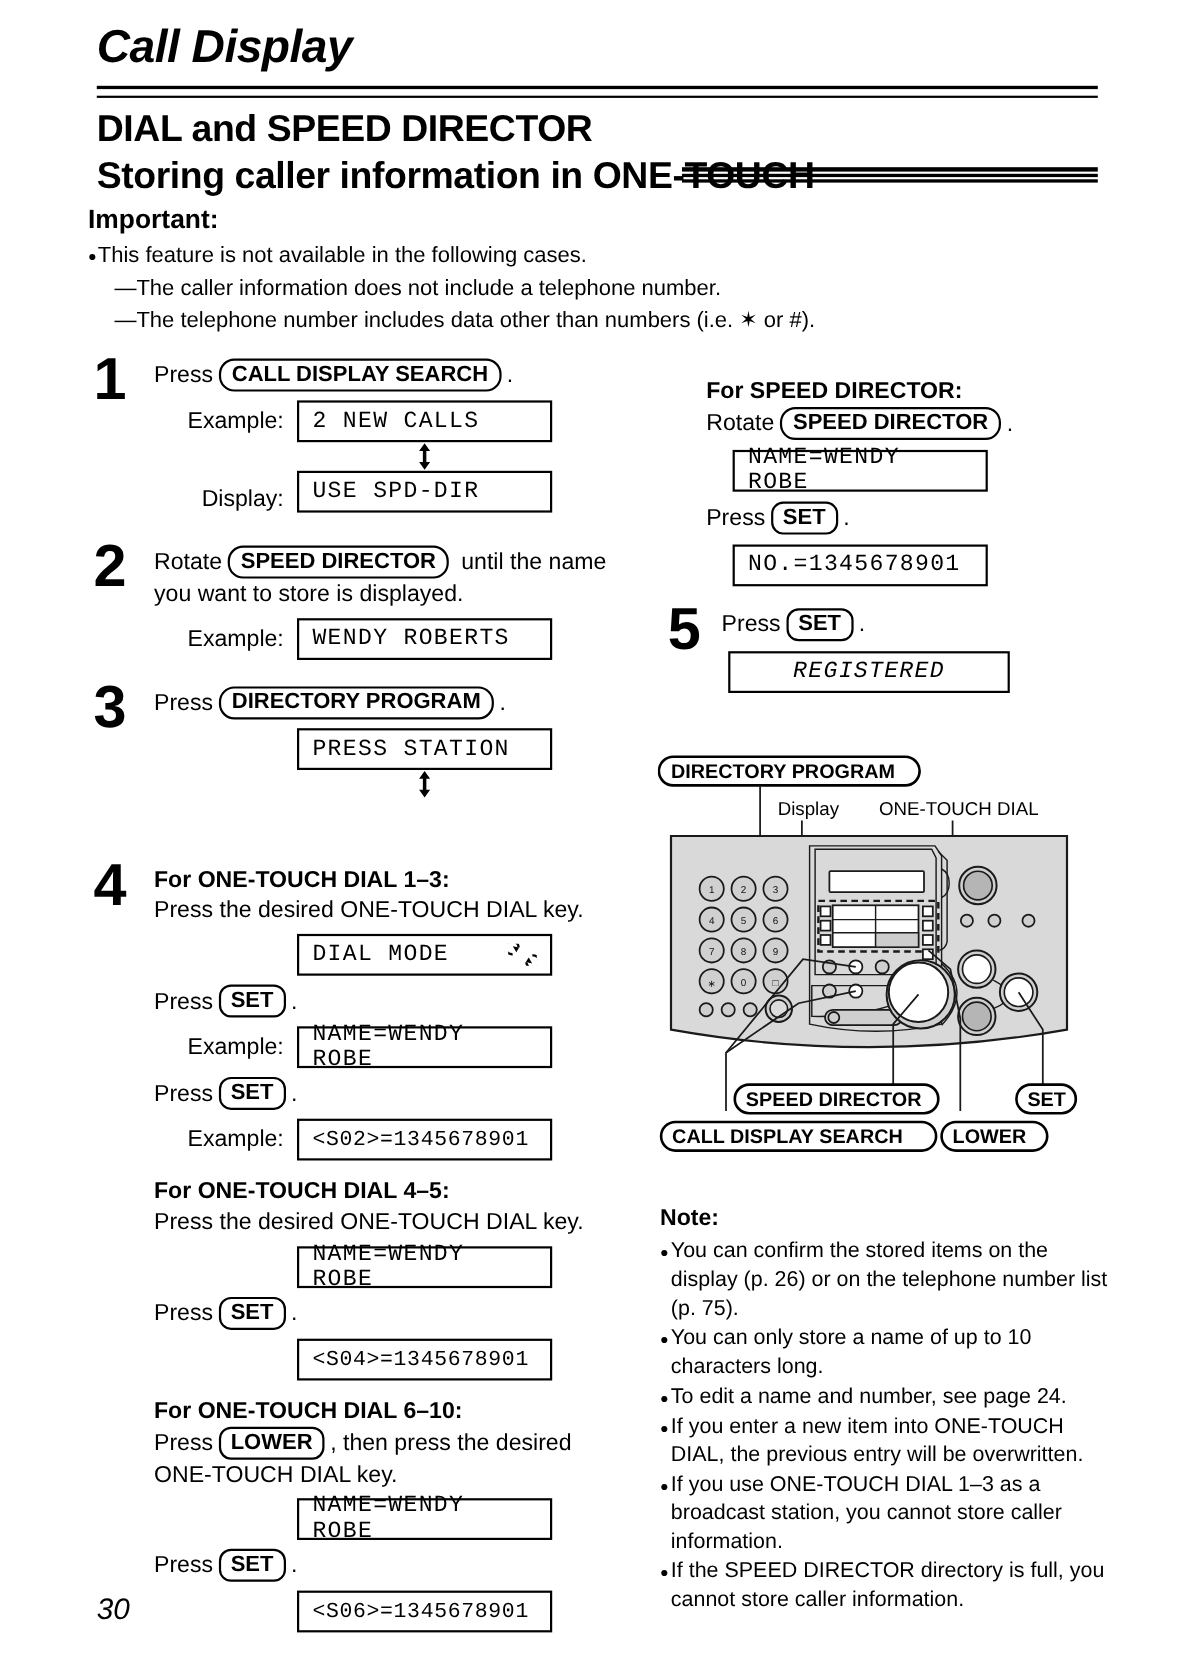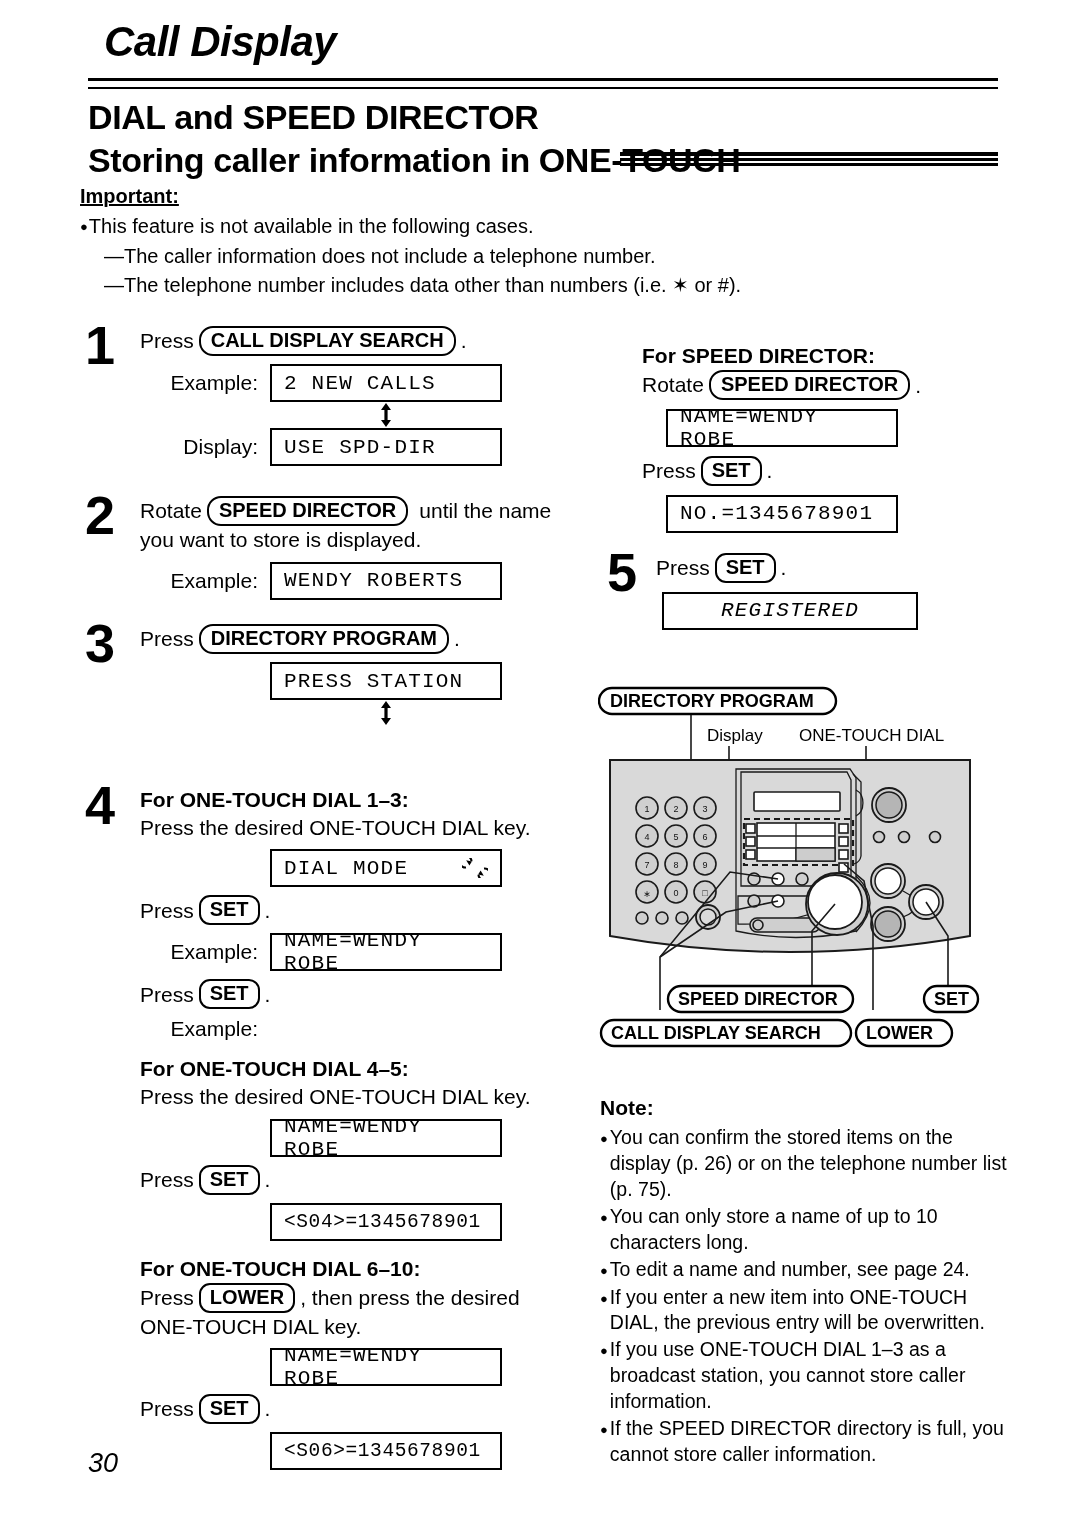--- a/index.html
+++ b/index.html
@@ -4,21 +4,21 @@
 <style>
   html,body{margin:0;padding:0;background:#fff;}
   body{
     width:1080px;height:1526px;position:relative;overflow:hidden;
     font-family:"Liberation Sans",sans-serif;color:#000;
   }
   .page{position:absolute;inset:0;}
 
   
   .chapter-title{
-    position:absolute;left:104px;top:18px;
+    position:absolute;left:88px;top:18px;
     font-size:42px;font-weight:bold;font-style:italic;
     letter-spacing:-0.5px;
     font-family:"Liberation Sans",sans-serif;
   }
   .chapter-rule{
     position:absolute;left:88px;top:78px;width:910px;height:6px;
     border-top:3px solid #000;border-bottom:2px solid #000;
   }
   .section-title{
     position:absolute;left:88px;top:96px;width:910px;
@@ -28,21 +28,21 @@
   .title-deco{
     position:absolute;left:620px;top:152px;width:378px;height:18px;
   }
   .title-deco i{display:block;background:#000;}
   .title-deco i:nth-child(1){height:4px;margin-bottom:2px;}
   .title-deco i:nth-child(2){height:3px;margin-bottom:2px;}
   .title-deco i:nth-child(3){height:3px;}
 
   
   .important{position:absolute;left:80px;top:182px;width:930px;font-size:20px;line-height:1.48;}
-  .important .hd{font-weight:bold;font-size:20px;text-decoration:underline;}
+  .important .hd{font-weight:bold;font-size:24px;}
   .important .b1{display:flex;}
   .important .b1 .dot{font-size:13px;line-height:30px;margin-right:1px;}
   .important .dash{padding-left:24px;}
 
   
   .col-left{position:absolute;left:78px;top:326px;width:500px;}
   .col-right{position:absolute;left:600px;top:326px;width:412px;}
 
   .step{position:relative;margin-bottom:0;}
   .stepnum{
@@ -139,21 +139,21 @@
         </div>
         <div class="lcd-row">
           <div class="lcd-label">Example:</div>
           <div class="lcd lcd-w">2 NEW CALLS</div>
         </div>
         <div class="arrow-updown">
           <svg width="16" height="26" viewBox="0 0 16 26">
             <path d="M8 1 L13 8 L9.6 8 L9.6 18 L13 18 L8 25 L3 18 L6.4 18 L6.4 8 L3 8 Z" fill="#000"></path>
           </svg>
         </div>
-        <div class="lcd-row" style="margin-top:0;">
+        <div class="lcd-row" style="margin-top:0;align-items:flex-end;">
           <div class="lcd-label">Display:</div>
           <div class="lcd lcd-w">USE SPD-DIR</div>
         </div>
       </div>
     </div>
 
     <div class="step" style="min-height:110px;margin-top:18px;">
       <div class="stepnum">2</div>
       <div class="stepbody">
         <div class="line">
@@ -222,20 +222,21 @@
         </div>
 
         <div class="line" style="margin-top:8px;">
           <span>Press</span>
           <span class="key sm">SET</span>
           <span>.</span>
         </div>
 
         <div class="lcd-row">
           <div class="lcd-label">Example:</div>
+          <div class="lcd lcd-w" style="font-size:19.5px;letter-spacing:0.6px;">&lt;S02&gt;=1345678901</div>
         </div>
 
         <div class="line plain bold" style="margin-top:14px;">For ONE-TOUCH DIAL 4–5:</div>
         <div class="line plain">Press the desired ONE-TOUCH DIAL key.</div>
 
         <div class="lcd-row">
           <div class="lcd-label"></div>
           <div class="lcd lcd-w">NAME=WENDY ROBE</div>
         </div>
 

